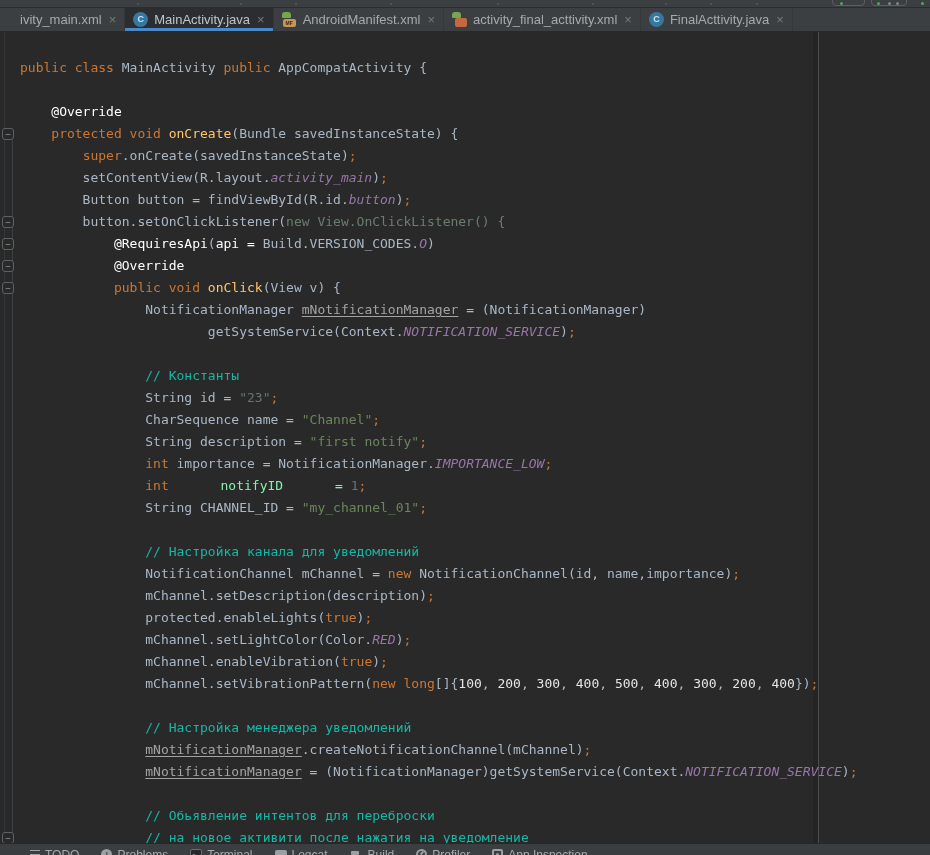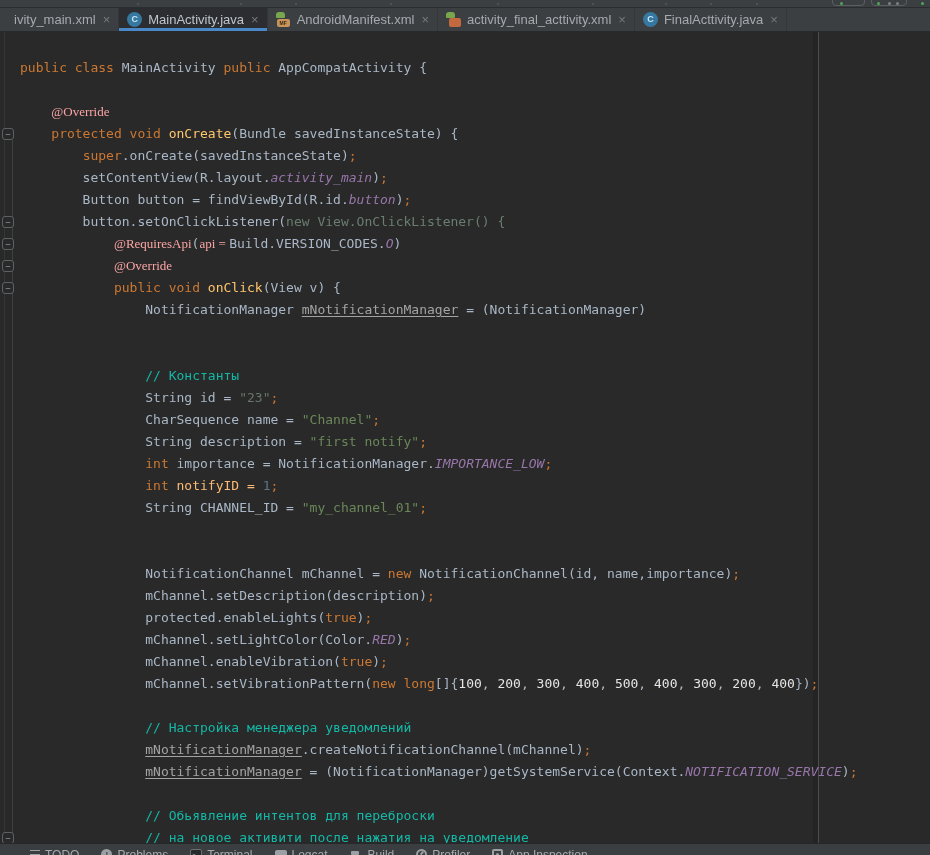--- a/index.html
+++ b/index.html
@@ -10,21 +10,21 @@
   .topstrip{position:absolute;top:0;left:0;right:0;height:8px;background:#3C3F41;
     border-bottom:1px solid #2A2C2E;z-index:6;overflow:hidden;}
   .rgroup{position:absolute;top:-7px;height:13px;border:1px solid #5B5F61;border-radius:4px;background:transparent;}
   .dot{position:absolute;border-radius:50%;width:3px;height:3px;}
 
   
   .tabbar{position:absolute;top:8px;left:0;right:0;height:24px;background:#3C3F41;
     display:flex;align-items:stretch;z-index:5;border-bottom:1px solid #27292B;overflow:hidden;}
   .tab{display:flex;align-items:center;padding:0 8px;border-right:1px solid #35383B;
     color:#A4AAAE;font-size:13px;cursor:pointer;position:relative;white-space:nowrap;}
-  .tab.clipped{padding-left:14px;}
+  .tab.clipped{padding-left:20px;}
   .tab.active{background:#2B2D30;color:#BFC5C9;box-shadow:inset 0 -3px 0 #4A88C7;}
   .ticon{margin-right:6px;position:relative;flex:0 0 auto;}
   .ticon.class{width:15px;height:15px;border-radius:50%;background:#36789F;color:#CBE5F3;
     font-weight:bold;font-size:9px;line-height:15px;text-align:center;}
   .ticon.manifest,.ticon.layout{width:15px;height:15px;}
   .ticon.manifest .g,.ticon.layout .g{position:absolute;left:0;top:0;width:9px;height:6px;
     background:#77A64C;border-radius:3px 3px 1px 1px;}
   .ticon.manifest .t{position:absolute;left:1px;bottom:0;width:13px;height:8px;background:#C7955B;
     border-radius:2px;color:#3A2A12;font-weight:bold;font-size:5px;line-height:8px;text-align:center;font-style:normal;}
   .ticon.layout .r{position:absolute;right:0;bottom:0;width:12px;height:9px;background:#C4683F;border-radius:2px;}
@@ -41,30 +41,30 @@
   .cl{display:flex;height:22px;}
   .gut{flex:0 0 20px;position:relative;}
   .fold{position:absolute;left:2px;top:5px;width:12px;height:12px;border:1px solid #5D6163;
     border-radius:3px;color:#8A9093;font-size:9px;line-height:10px;text-align:center;
     background:#292929;z-index:2;font-family:"DejaVu Sans Mono",monospace;}
   .ct{white-space:pre;}
 
   
   .sg-d{color:#A9B7C6;}
   .sg-k{color:#CC7832;text-align:center;}
-  .sg-a{color:#fca5a5;font-family:Liberation Serif, serif;}
+  .sg-a{color:#ffffff;}
   .sg-s{color:#6A8759;}
   .sg-sd{color:#68756A;}
   .sg-n{color:#e5e5e5;}
   .sg-nd{color:#5C7487;}
   .sg-c{color:#14b8a6;}
   .sg-f{color:#9876AA;font-style:italic;}
   .sg-m{color:#FFC66D;}
   .sg-g{color:#697E6F;}
-  .sg-dim{color:#fdba74;}
+  .sg-dim{color:#86efac;margin-left:44px;}
   .sg-u{color:#a3a3a3;text-decoration:underline;text-underline-offset:2px;}
 
   
   .bottombar{position:absolute;left:0;top:843px;width:100%;height:22px;background:#3B3E41;
     border-top:1px solid #252728;display:flex;align-items:center;padding-left:30px;gap:22px;z-index:7;}
   .bitem{display:flex;align-items:center;gap:5px;color:#A6ABAF;font-size:12px;cursor:pointer;white-space:nowrap;}
   .bi{display:inline-block;position:relative;flex:0 0 auto;}
   .bi-todo{width:10px;height:9px;background:repeating-linear-gradient(to bottom,#9AA0A3 0,#9AA0A3 1.5px,transparent 1.5px,transparent 4px);}
   .bi-problems{width:11px;height:11px;border-radius:50%;background:#9AA0A3;color:#3B3E41;
     font-weight:bold;font-size:8px;line-height:11px;text-align:center;}
@@ -193,20 +193,21 @@
           <span class="fold">−</span>
         </span>
         <span class="ct"><span class="sg-d">            </span><span class="sg-k">public void </span><span class="sg-m">onClick</span><span class="sg-d">(View v) {</span></span>
       </div>
       <div class="cl">
         <span class="gut"></span>
         <span class="ct"><span class="sg-d">                NotificationManager </span><span class="sg-u">mNotificationManager</span><span class="sg-d"> = (NotificationManager)</span></span>
       </div>
       <div class="cl">
         <span class="gut"></span>
+        <span class="ct"><span class="sg-d">                        getSystemService(Context.</span><span class="sg-f">NOTIFICATION_SERVICE</span><span class="sg-d">)</span><span class="sg-k">;</span></span>
       </div>
       <div class="cl">
         <span class="gut"></span>
         <span class="ct"></span>
       </div>
       <div class="cl">
         <span class="gut"></span>
         <span class="ct"><span class="sg-d">                </span><span class="sg-c">// Константы</span></span>
       </div>
       <div class="cl">
@@ -232,20 +233,21 @@
       <div class="cl">
         <span class="gut"></span>
         <span class="ct"><span class="sg-d">                String CHANNEL_ID = </span><span class="sg-s">"my_channel_01"</span><span class="sg-k">;</span></span>
       </div>
       <div class="cl">
         <span class="gut"></span>
         <span class="ct"></span>
       </div>
       <div class="cl">
         <span class="gut"></span>
+        <span class="ct"><span class="sg-d">                </span><span class="sg-c">// Настройка канала для уведомлений</span></span>
       </div>
       <div class="cl">
         <span class="gut"></span>
         <span class="ct"><span class="sg-d">                NotificationChannel mChannel = </span><span class="sg-k">new </span><span class="sg-d">NotificationChannel(id, name,importance)</span><span class="sg-k">;</span></span>
       </div>
       <div class="cl">
         <span class="gut"></span>
         <span class="ct"><span class="sg-d">                mChannel.setDescription(description)</span><span class="sg-k">;</span></span>
       </div>
       <div class="cl">

